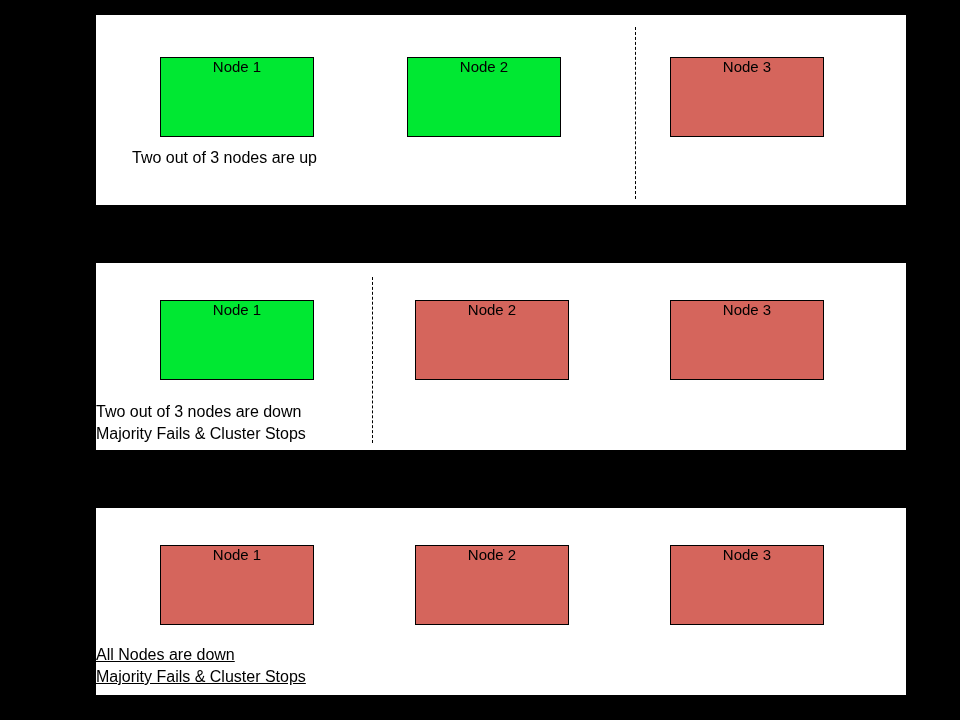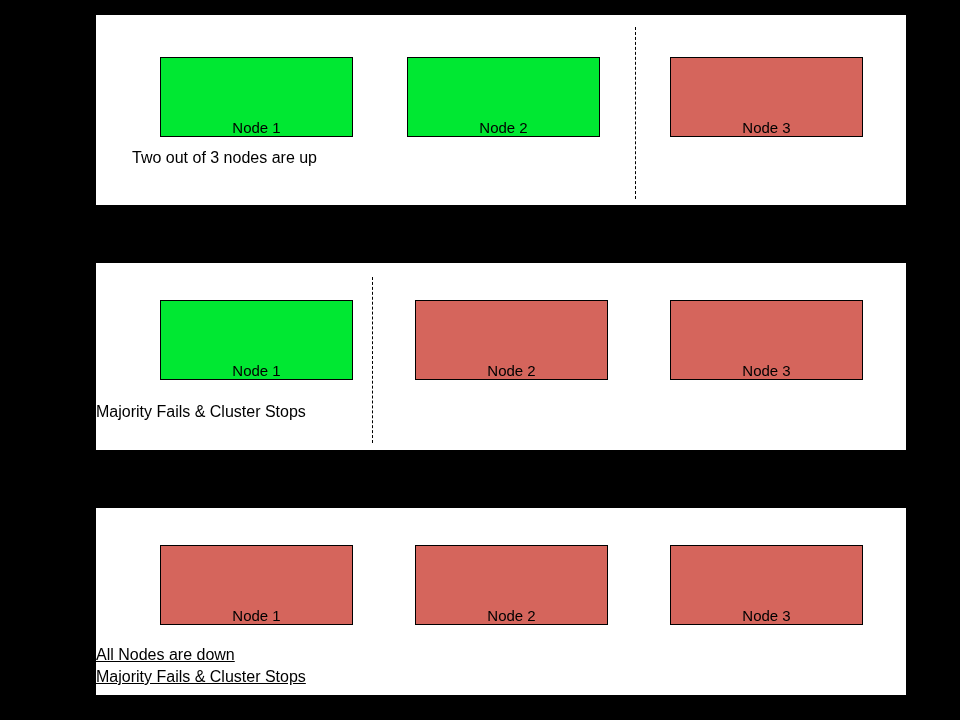--- a/index.html
+++ b/index.html
@@ -16,25 +16,25 @@
     left: 96px;
     width: 810px;
     background: #ffffff;
   }
   .panel-1 { top: 15px;  height: 190px; }
   .panel-2 { top: 263px; height: 187px; }
   .panel-3 { top: 508px; height: 187px; }
 
   .node {
     position: absolute;
-    width: 193px;
+    width: 154px;
     height: 80px;
     border: 1px solid #000000;
     display: flex;
-    align-items: flex-end;
+    align-items: flex-start;
     justify-content: center;
     font-size: 15px;
     color: #000000;
     box-sizing: border-box;
   }
   .panel-1 .node { top: 42px; }
   .panel-2 .node, .panel-3 .node { top: 37px; }
 
   .n1 { left: 64px; }
   .panel-1 .n2 { left: 311px; }
@@ -85,20 +85,21 @@
     <span>Node 1</span>
   </div>
   <div class="divider"></div>
   <div class="node n2" style="background-color: rgb(213, 101, 92);">
     <span>Node 2</span>
   </div>
   <div class="node n3" style="background-color: rgb(213, 101, 92);">
     <span>Node 3</span>
   </div>
   <div class="caption">
+    <div>Two out of 3 nodes are down</div>
     <div>Majority Fails &amp; Cluster Stops</div>
   </div>
 </div>
 
 <div class="panel panel-3">
   <div class="node n1" style="background-color: rgb(213, 101, 92);">
     <span>Node 1</span>
   </div>
   <div class="node n2" style="background-color: rgb(213, 101, 92);">
     <span>Node 2</span>

